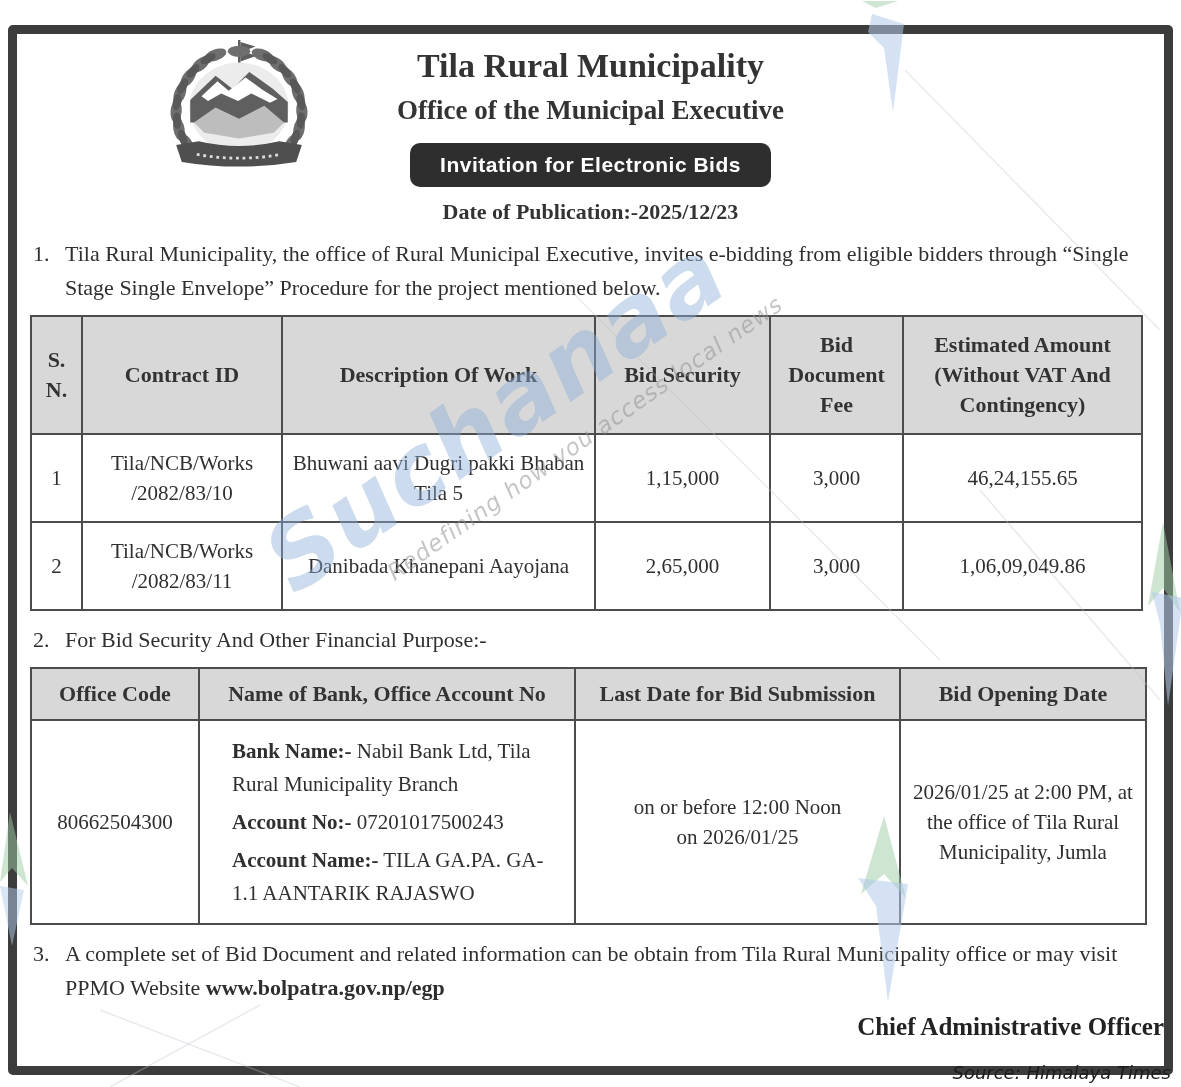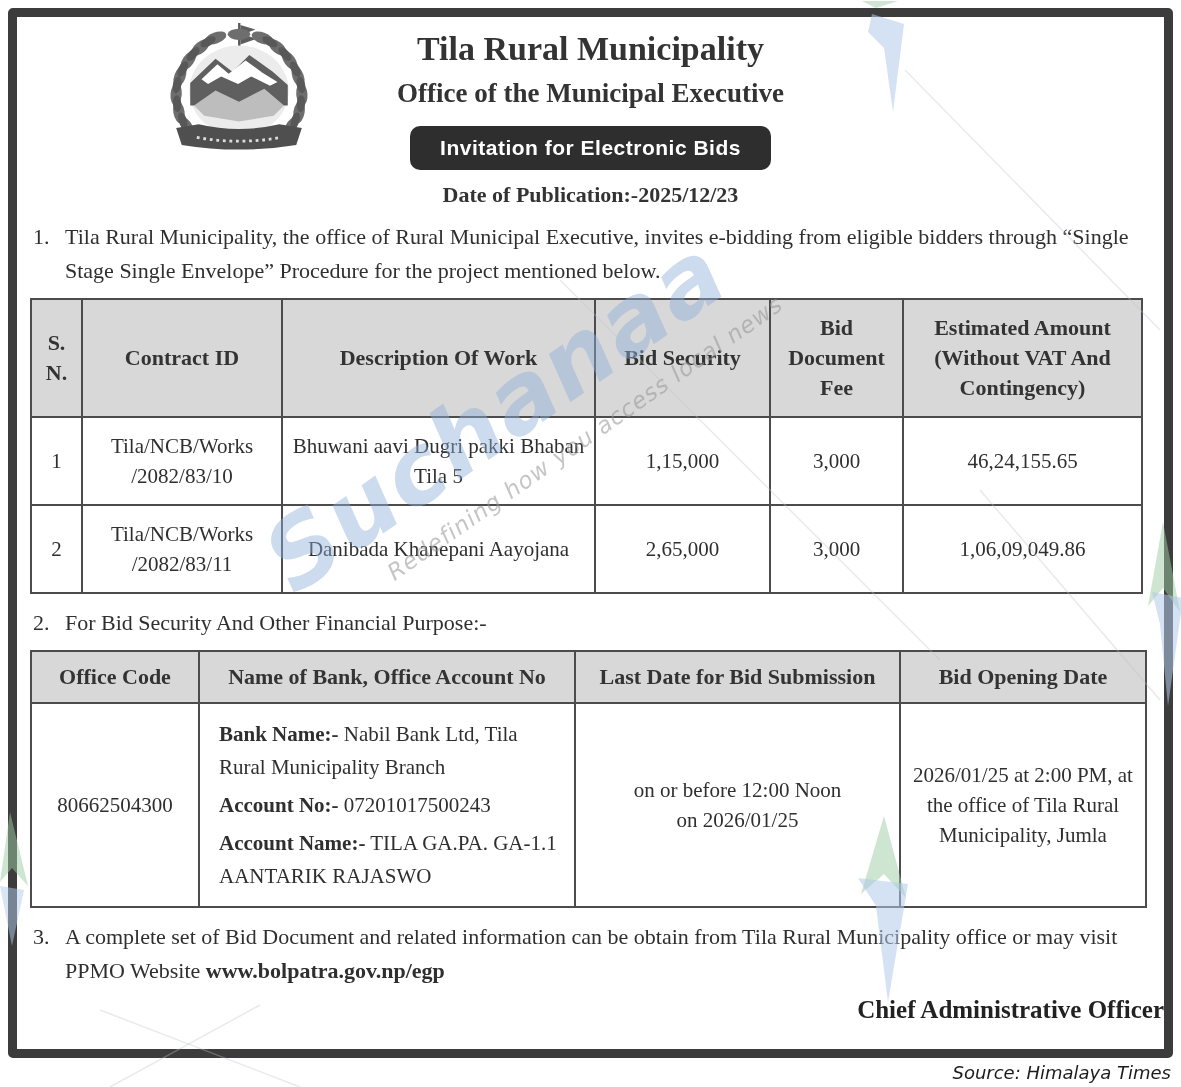--- a/index.html
+++ b/index.html
@@ -1,19 +1,19 @@
 <!DOCTYPE html>
 <html><head>
 <meta charset="utf-8">
 <style>
   html,body{margin:0;padding:0;}
   body{width:1181px;height:1087px;background:#ffffff;font-family:"Liberation Serif",serif;color:#2f2f2f;position:relative;overflow:hidden;}
 
   
-  .doc-frame{position:absolute;left:8px;top:8px;width:1165px;height:1050px;box-sizing:border-box;
+  .doc-frame{position:absolute;left:8px;top:25px;width:1165px;height:1050px;box-sizing:border-box;
     border:9px solid #3c3c3c;border-radius:5px;background:transparent;overflow:hidden;z-index:1;}
 
   
   .doc-header{position:relative;padding-top:13px;text-align:center;}
   .emblem{position:absolute;left:142px;top:6px;width:160px;height:136px;}
   .org-name{font-size:34px;line-height:38px;font-weight:bold;color:#333;}
   .office-line{font-size:27px;line-height:32px;font-weight:bold;margin-top:9px;color:#333;}
   .address-line{font-size:23px;line-height:26px;font-weight:bold;margin-top:8px;color:#333;}
 
   
@@ -32,21 +32,21 @@
   
   table{border-collapse:collapse;margin-left:13px;width:989px;table-layout:fixed;margin-top:10px;background:transparent;}
   th,td{border:2px solid #4c4c4c;text-align:center;vertical-align:middle;padding:2px 6px;}
   th{background:#d8d8d8;font-size:22px;font-weight:bold;line-height:30px;color:#333;}
   td{font-size:21px;line-height:30px;}
   .t1 th{height:112px;}
   .t1 td{height:82px;}
   .t2 th{height:46px;}
   .t2 td{height:198px;}
   .t2 .bank-cell{text-align:left;padding-left:14px;padding-right:8px;}
-  .bank-cell p{margin:5px 5px;line-height:33px;}
+  .bank-cell p{margin:5px 18px;line-height:33px;}
 
   
   .c-sn{width:51px;} .c-cid{width:200px;} .c-desc{width:313px;}
   .c-sec{width:175px;} .c-fee{width:133px;} .c-est{width:239px;}
   
   .c-oc{width:168px;} .c-bank{width:376px;} .c-last{width:325px;} .c-open{width:246px;}
 
   
   .signature{text-align:right;font-size:25px;font-weight:bold;margin-top:8px;color:#222;}
   .source-line{position:absolute;right:10px;top:1062px;font-family:"DejaVu Sans",sans-serif;

